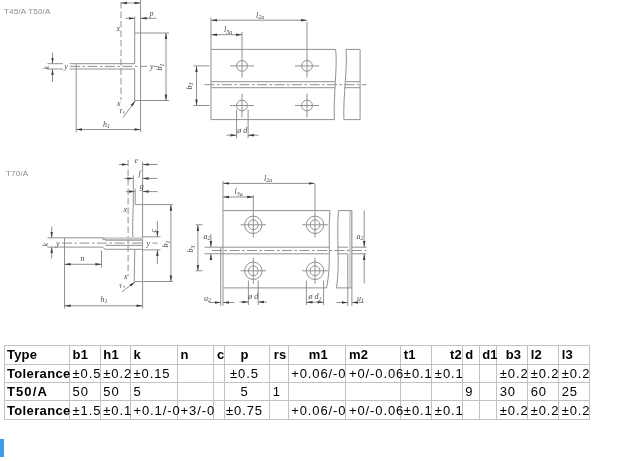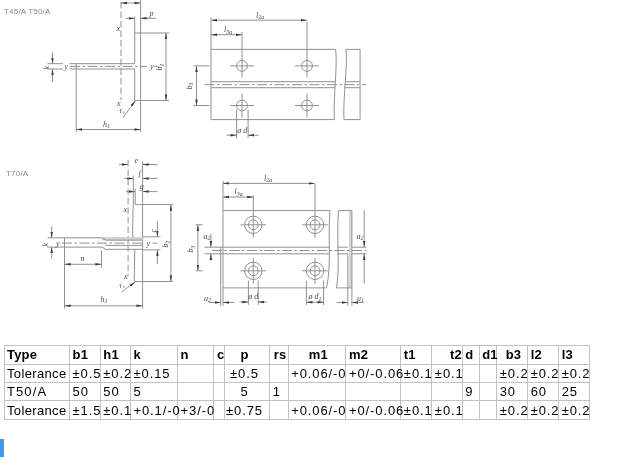--- a/index.html
+++ b/index.html
@@ -3,21 +3,21 @@
 <style>
 html,body{margin:0;padding:0;background:#fff;width:630px;height:461px;overflow:hidden}
 body{font-family:"Liberation Sans",sans-serif}
 #wrap{position:relative;width:622px;height:461px}
 svg{position:absolute;left:0;top:0}
 table{position:absolute;left:3.5px;top:345.3px;width:586px;border-collapse:collapse;table-layout:fixed;font-family:"Liberation Sans",sans-serif;font-size:13px;letter-spacing:0.2px;color:#000}
 td,th{border:1px solid #c2c2c2;padding:0 0 0 2.5px;height:17.35px;text-align:left;font-weight:normal;white-space:nowrap;overflow:visible}
 td{letter-spacing:0.9px}
 td.b{letter-spacing:0.35px}
 th{font-weight:bold}
-td.b{font-weight:normal}
+td.b{font-weight:bold}
 td.c{text-align:center;padding:0 5px 0 0}
 #blu{position:absolute;left:0;top:438.7px;width:3.9px;height:17.9px;background:#3e9bea}
 </style></head>
 <body>
 <div id="wrap">
 <svg width="630" height="345" viewBox="0 0 630 345">
 <defs>
 <marker id="a" viewBox="0 0 10 10" refX="9.4" refY="5" markerWidth="6.5" markerHeight="6.5" orient="auto-start-reverse">
           <path d="M0,3.1 L9.6,5 L0,6.9 z" fill="#3c3c3c"></path>
         </marker>

